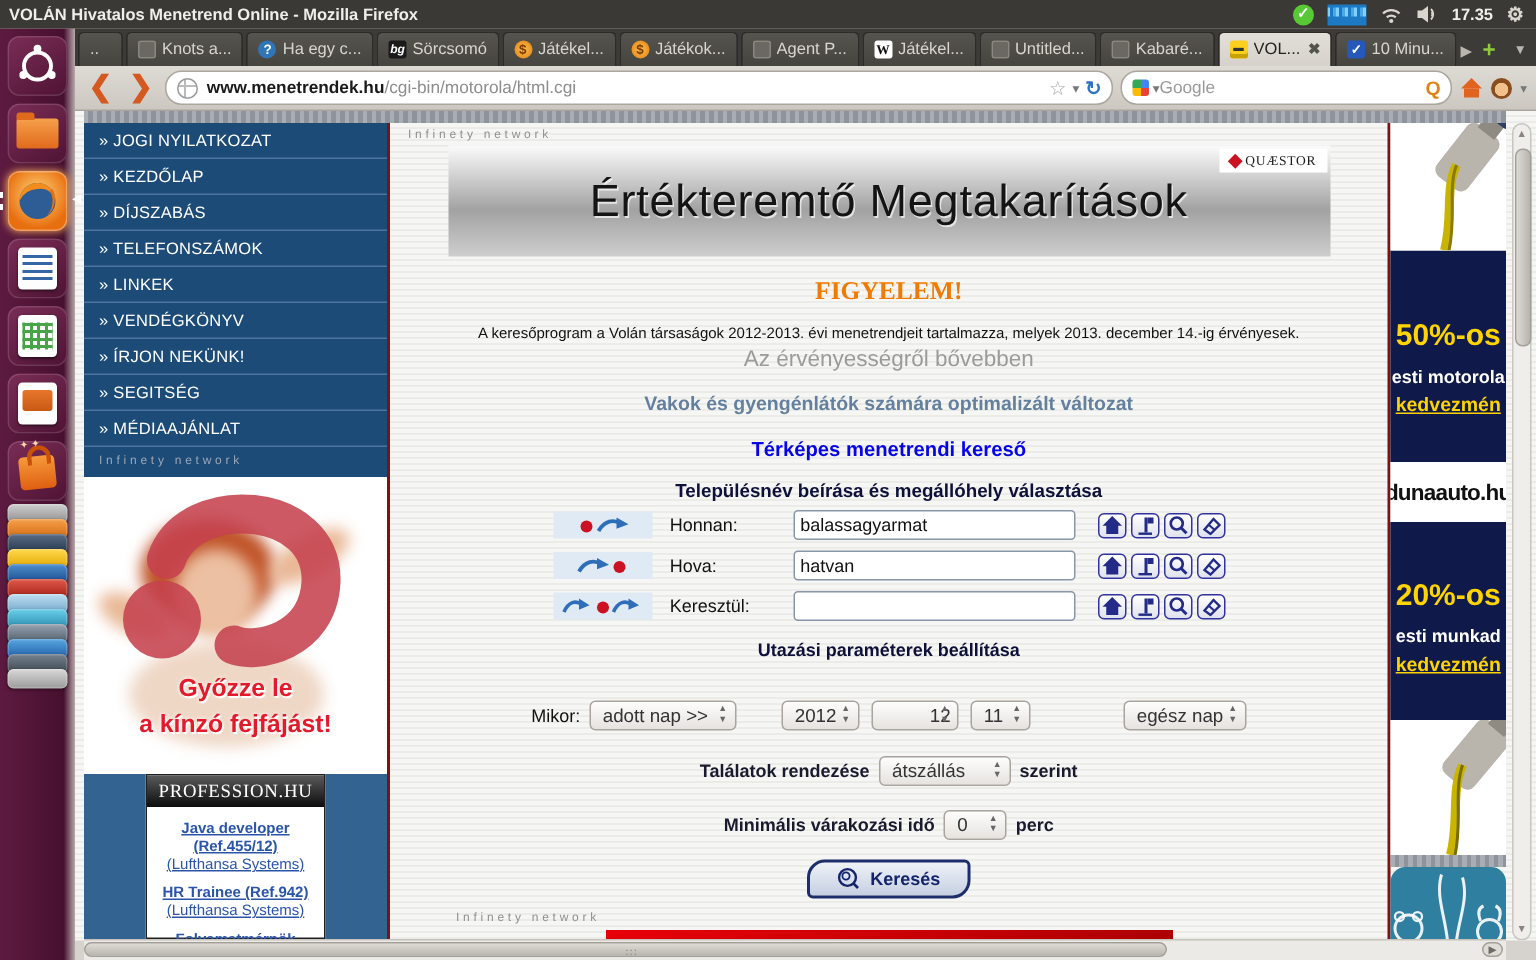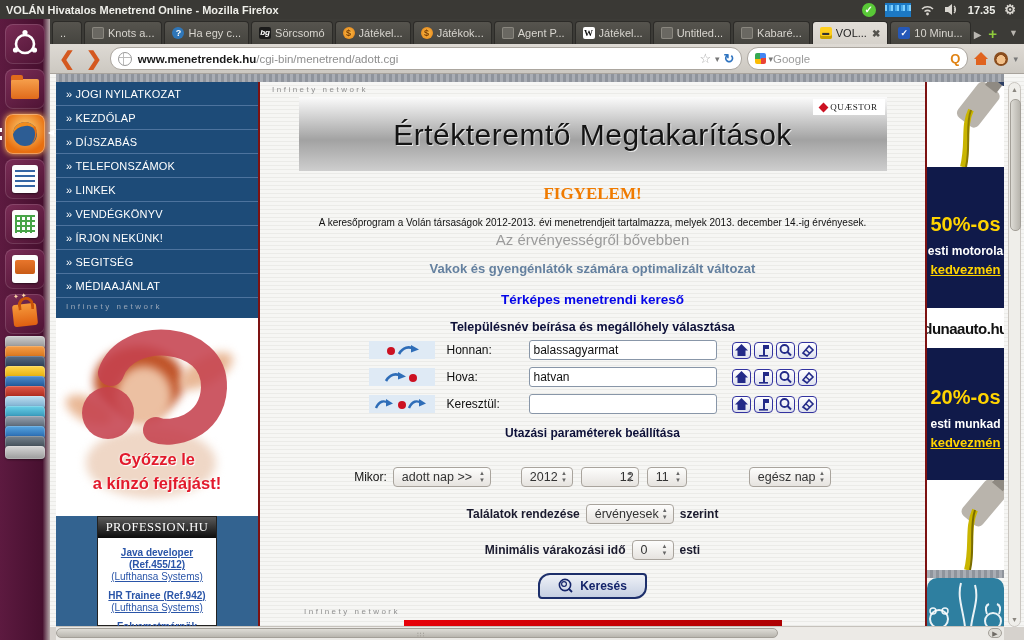--- a/index.html
+++ b/index.html
@@ -352,21 +352,21 @@
   <span class="newtab">+</span>
   <span class="alltabs">▼</span>
 </div>
 
 <div class="toolbar">
   <span class="navarr">❮</span>
   <span class="navarr">❯</span>
   <div class="urlfield">
     <span class="globe"></span>
     <span class="urlhost">www.menetrendek.hu</span>
-      <span class="urlpath">/cgi-bin/menetrend/adott.cgi</span>
+      <span class="urlpath">/cgi-bin/motorola/html.cgi</span>
     <span class="urlright">
       <span class="star">☆</span>
       <span class="ddv">▾</span>
       <span class="reload">↻</span>
     </span>
   </div>
   <div class="searchfield">
     <span class="glogo"></span>
     <span class="ddv">▾</span>
     <span class="sgray">Google</span>
@@ -597,39 +597,39 @@
         <span class="spin">
             <span>▲</span>
             <span>▼</span>
           </span>
       </span>
     </div>
 
     <div class="sortrow">
       <span>Találatok rendezése</span>
       <span class="ubsel" style="margin:0 6px;width:88px;font-weight:normal;">
-        <span>érvényesek</span>
+        <span>átszállás</span>
         <span class="spin">
             <span>▲</span>
             <span>▼</span>
           </span>
       </span>
       <span>szerint</span>
     </div>
 
     <div class="waitrow">
       <span>Minimális várakozási idő</span>
       <span class="ubsel" style="margin:0 6px;width:42px;font-weight:normal;">
         <span>0</span>
         <span class="spin">
             <span>▲</span>
             <span>▼</span>
           </span>
       </span>
-      <span>esti</span>
+      <span>perc</span>
     </div>
 
     <button class="searchbtn">
       <svg width="15" height="15">
         <circle cx="7" cy="7" r="5.6" stroke="#14246a" stroke-width="1.6" fill="none"></circle>
         <circle cx="6" cy="6" r="2.4" stroke="#14246a" stroke-width="1.2" fill="none"></circle>
         <line x1="10.5" y1="10.5" x2="14" y2="14" stroke="#14246a" stroke-width="1.8"></line>
       </svg>
       <span>Keresés</span>
     </button>

